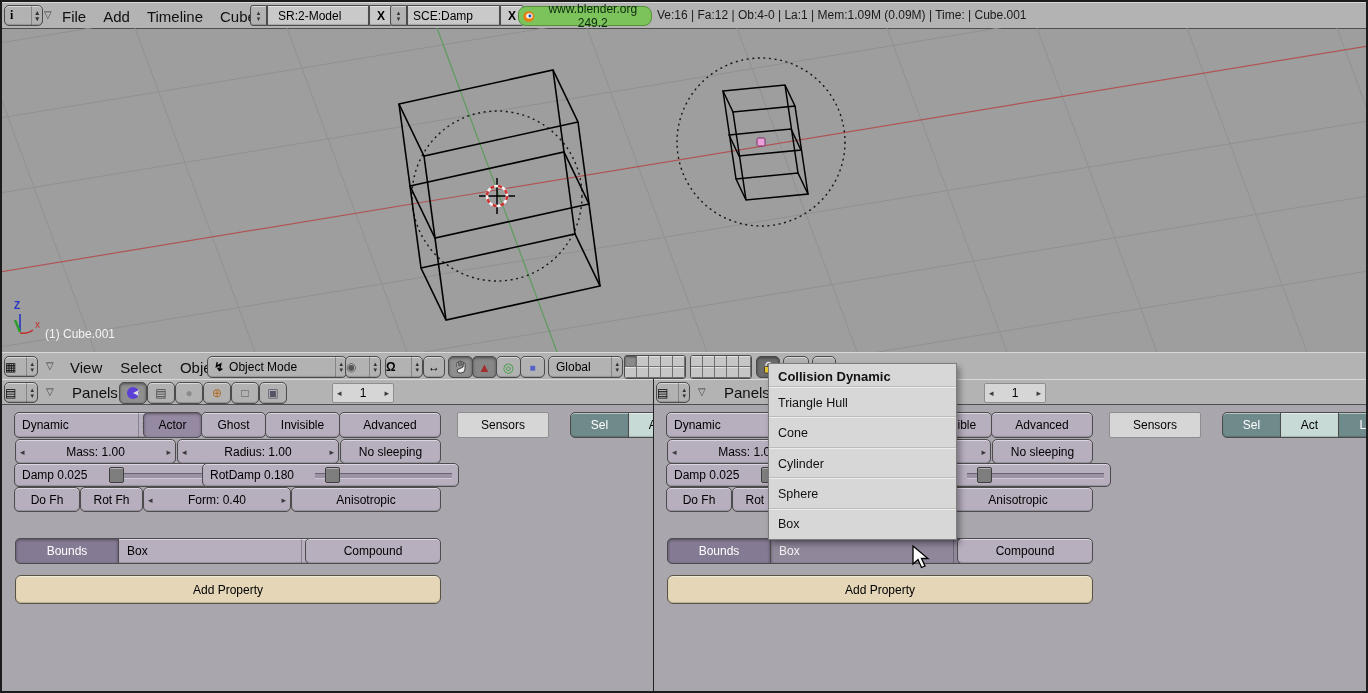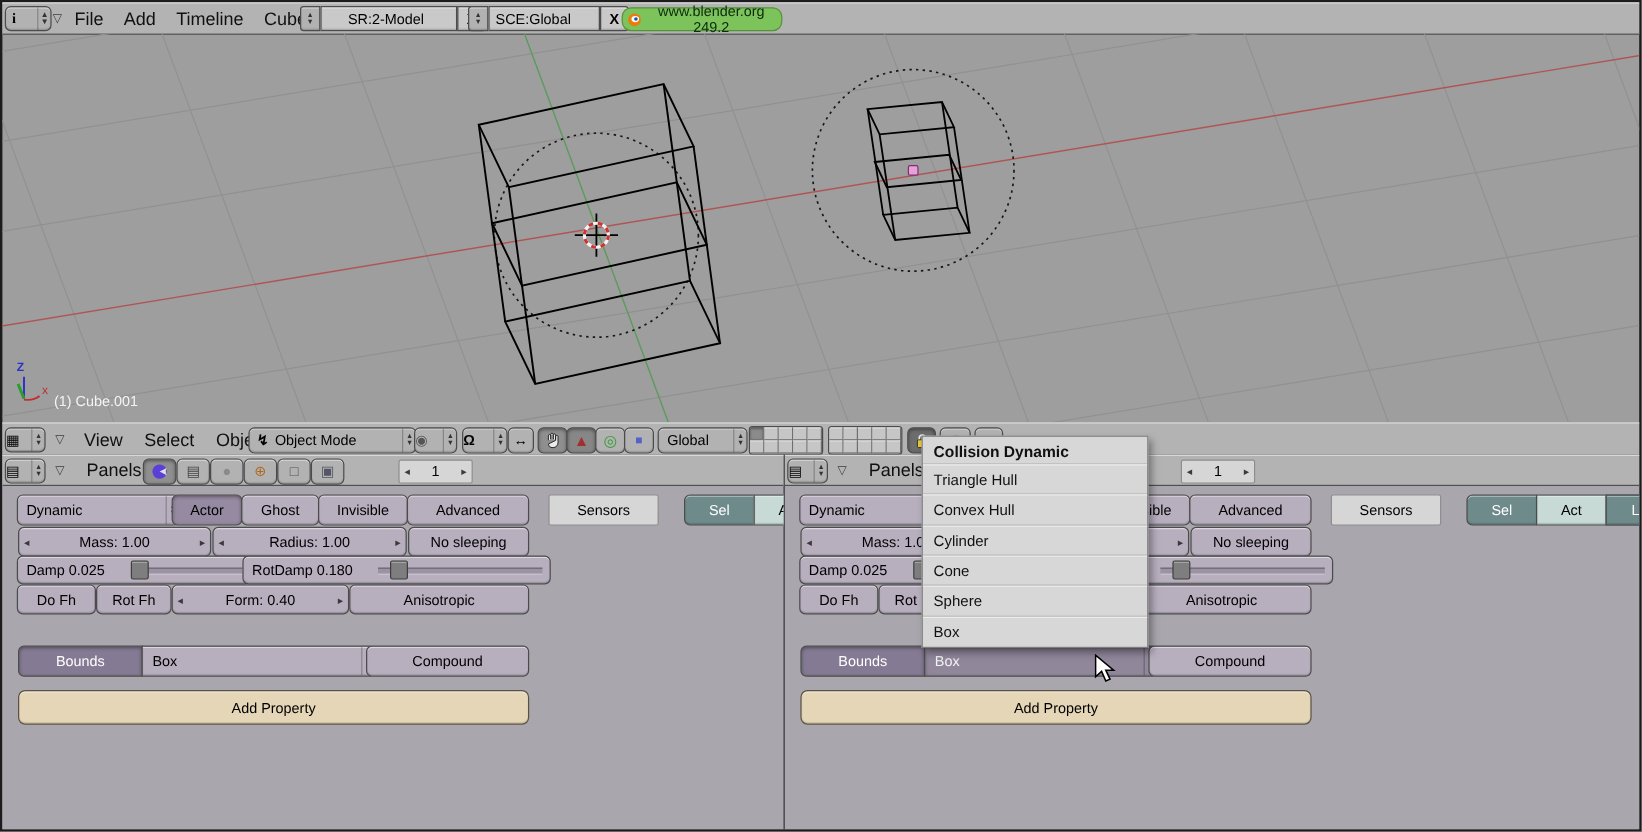--- a/index.html
+++ b/index.html
@@ -73,43 +73,44 @@
       <span class="menu-text">Help</span>
     </div>
 
     <div class="abs" style="left:248px;top:2px;display:flex;height:19px;">
       <div class="btn gray" style="position:relative;width:15px;height:19px;border-radius:3px 0 0 3px;">
           <span class="spin" style="border:none;margin:0;">
             <span>▴</span>
             <span>▾</span>
           </span>
         </div>
-      <div class="btn" style="position:relative;width:90px;height:19px;border-radius:0;background:#c9c9c9;justify-content:flex-start;padding-left:22px;">SR:2-Model</div>
+      <div class="btn" style="position:relative;width:90px;height:19px;border-radius:0;background:#c9c9c9;justify-content:flex-start;padding-left:10px;">SR:2-Model</div>
       <div class="btn" style="position:relative;width:22px;height:19px;border-radius:0 3px 3px 0;background:#c9c9c9;font-weight:bold;">X</div>
     </div>
 
     <div class="abs" style="left:388px;top:2px;display:flex;height:19px;">
       <div class="btn gray" style="position:relative;width:15px;height:19px;border-radius:3px 0 0 3px;">
           <span class="spin" style="border:none;margin:0;">
             <span>▴</span>
             <span>▾</span>
           </span>
         </div>
-      <div class="btn" style="position:relative;width:86px;height:19px;border-radius:0;background:#c9c9c9;justify-content:flex-start;padding-left:5px;">SCE:Global</div>
+      <div class="btn" style="position:relative;width:86px;height:19px;border-radius:0;background:#c9c9c9;justify-content:flex-start;padding-left:5px;">SCE:Damp</div>
       <div class="btn" style="position:relative;width:22px;height:19px;border-radius:0 3px 3px 0;background:#c9c9c9;font-weight:bold;">X</div>
     </div>
 
     <div class="abs" style="left:516px;top:3px;width:124px;height:18px;background:#7cc35c;border-radius:8px;border:1px solid #569138;display:flex;align-items:center;gap:4px;padding:0 4px;">
       <svg width="13" height="13" viewBox="0 0 13 13">
         <circle cx="6.5" cy="6.5" r="6" fill="#e87d0d"></circle>
         <ellipse cx="7.2" cy="5.8" rx="3.6" ry="2.9" fill="#fff"></ellipse>
         <circle cx="7.8" cy="5.8" r="1.7" fill="#1657ad"></circle>
       </svg>
       <span style="font-size:12px;color:#0c2a0c;text-align:center;">www.blender.org 249.2</span>
     </div>
+    <span class="abs" style="left:655px;top:5px;font-size:12px;color:#1a1a1a;">Ve:16 | Fa:12 | Ob:4-0 | La:1  | Mem:1.09M (0.09M)  | Time: | Cube.001</span>
   </div>
 
   <div class="abs" style="left:2px;top:28px;width:1364px;height:324px;">
     <svg width="1364" height="324" viewBox="2 0 1364 324">
 
       <g stroke="#919191" stroke-width="1">
         <line x1="0" y1="15" x2="1368" y2="-211"></line>
         <line x1="0" y1="90" x2="1368" y2="-136"></line>
         <line x1="0" y1="165" x2="1368" y2="-61"></line>
         <line x1="0" y1="319" x2="1368" y2="93"></line>
@@ -448,23 +449,22 @@
         </span>
     </div>
     <div class="btn" style="left:303px;top:159px;width:134px;height:24px;">Compound</div>
 
     <div class="btn addp" style="left:13px;top:196px;width:424px;height:27px;">Add Property</div>
   </div>
 
   <div class="menu">
     <div class="menu-title">Collision Dynamic</div>
     <div class="menu-item">Triangle Hull</div>
-    <div class="menu-item">Convex Hull</div>
+    <div class="menu-item">Cone</div>
     <div class="menu-item">Cylinder</div>
-    <div class="menu-item">Cone</div>
     <div class="menu-item">Sphere</div>
     <div class="menu-item">Box</div>
   </div>
 
   <svg class="abs" style="left:912px;top:545px;z-index:99;pointer-events:none;" width="18" height="26" viewBox="0 0 18 26">
     <polygon points="1,1 1,19 6,14.5 9.5,22.5 13,21 9.5,13.5 16,13.5" fill="#fff" stroke="#000" stroke-width="1.3"></polygon>
   </svg>
 
 </div>
 

